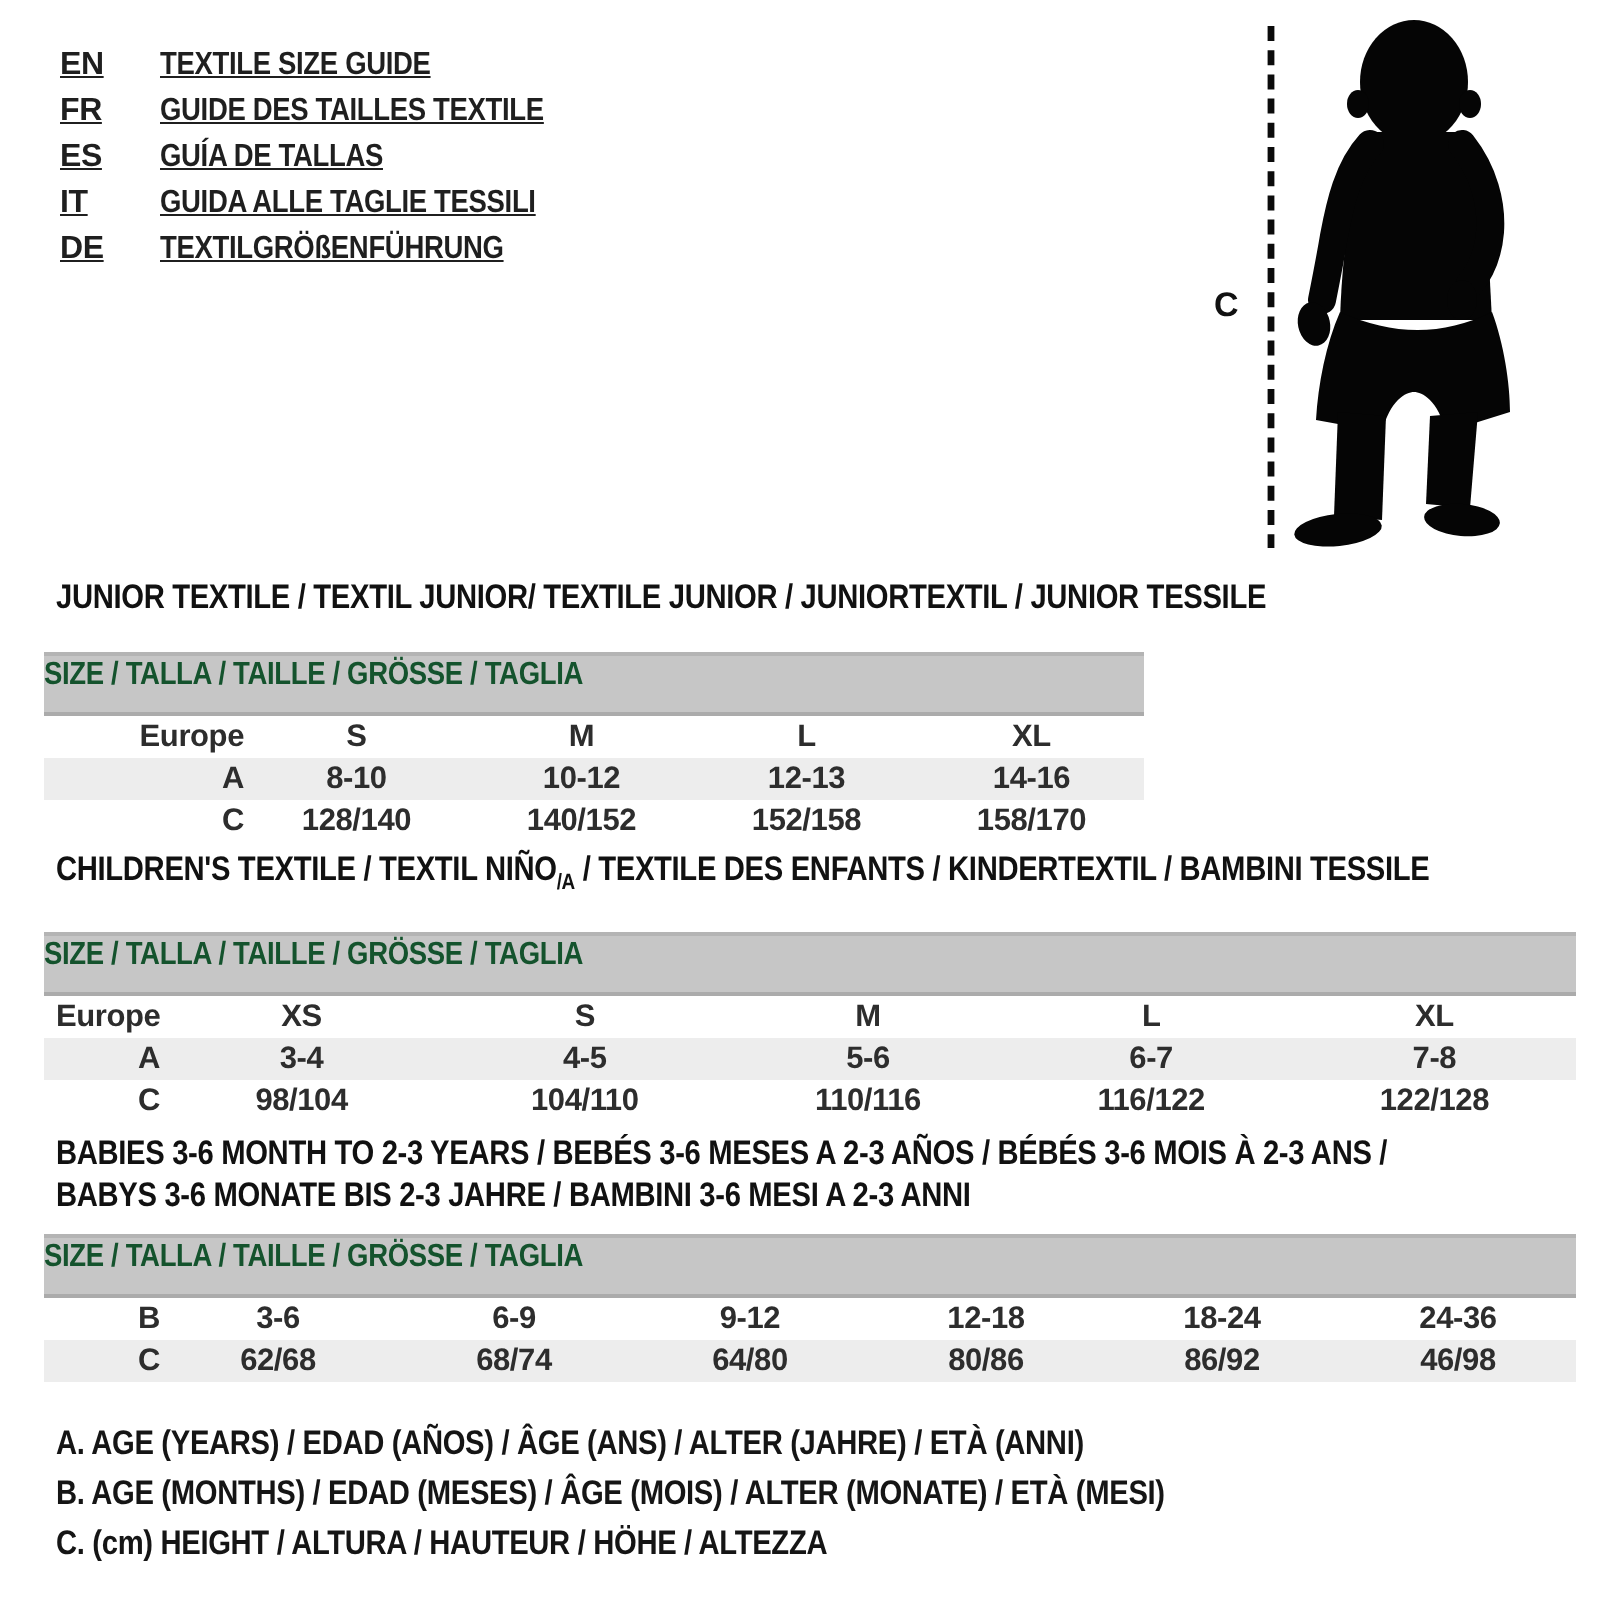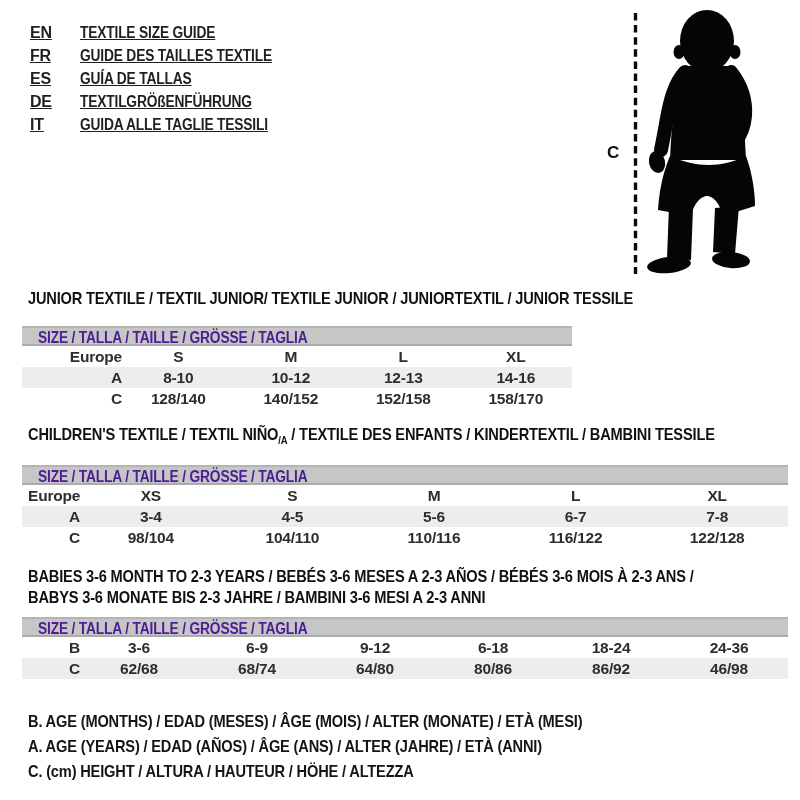--- a/index.html
+++ b/index.html
@@ -22,23 +22,23 @@
   
   .section{position:absolute;left:22px;}
   .sec-title{margin:0 0 17px 6px;font-size:17px;font-weight:700;letter-spacing:-0.2px;color:#111;}
   .sec-title sub{font-size:11px;}
   .s1{top:289px;width:550px;}
   .s2{top:425px;width:766px;}
   .s2 .sec-title{margin-bottom:19px;}
   .s3{top:566px;width:766px;}
   .s3 .sec-title{line-height:21px;margin-bottom:9px;}
   .size-bar{
-    height:20px;line-height:20px;background:#c6c6c6;
+    height:32px;line-height:20px;background:#c6c6c6;
     border-top:2px solid #b4b4b4;border-bottom:2px solid #ababab;
-    padding-left:16px;font-size:16px;font-weight:700;color:#4c1d95;letter-spacing:-0.2px;
+    padding-left:0;font-size:16px;font-weight:700;color:#14532d;letter-spacing:-0.2px;
     box-sizing:border-box;
   }
   table.size-table{width:100%;border-collapse:collapse;table-layout:fixed;}
   table.size-table td{
     height:21px;padding:0;font-size:15.5px;font-weight:700;letter-spacing:-0.2px;
     color:#2d2d2d;text-align:center;vertical-align:middle;
   }
   table.size-table td.lbl{text-align:right;padding-left:6px;}
   tr.shaded td{background:#ededed;}
   col.c-label-wide{width:100px;}
@@ -60,26 +60,26 @@
     </div>
     <div class="lang-row">
       <span class="lang-code">FR</span>
       <span class="cond">GUIDE DES TAILLES TEXTILE</span>
     </div>
     <div class="lang-row">
       <span class="lang-code">ES</span>
       <span class="cond">GUÍA DE TALLAS</span>
     </div>
     <div class="lang-row">
+      <span class="lang-code">IT</span>
+      <span class="cond">GUIDA ALLE TAGLIE TESSILI</span>
+    </div>
+    <div class="lang-row">
       <span class="lang-code">DE</span>
       <span class="cond">TEXTILGRÖßENFÜHRUNG</span>
-    </div>
-    <div class="lang-row">
-      <span class="lang-code">IT</span>
-      <span class="cond">GUIDA ALLE TAGLIE TESSILI</span>
     </div>
   </div>
 
   <svg class="figure" viewBox="0 0 172 278">
     <text x="9" y="152" font-size="17" font-weight="bold" fill="#111">C</text>
     <line x1="37.5" y1="7" x2="37.5" y2="268" stroke="#0b0b0b" stroke-width="3.4" stroke-dasharray="7.5 4.6"></line>
     <g transform="translate(47,4)" fill="#050505">
       <ellipse cx="62" cy="31" rx="27" ry="31"></ellipse>
       <ellipse cx="34" cy="42" rx="5.5" ry="7"></ellipse>
       <ellipse cx="90" cy="42" rx="5.5" ry="7"></ellipse>
@@ -201,36 +201,36 @@
           <col>
           <col>
           <col>
         </colgroup>
       <tbody>
         <tr>
           <td class="lbl">B</td>
           <td>3-6</td>
           <td>6-9</td>
           <td>9-12</td>
-          <td>6-18</td>
+          <td>12-18</td>
           <td>18-24</td>
           <td>24-36</td>
         </tr>
         <tr class="shaded">
           <td class="lbl">C</td>
           <td>62/68</td>
           <td>68/74</td>
           <td>64/80</td>
           <td>80/86</td>
           <td>86/92</td>
           <td>46/98</td>
         </tr>
       </tbody>
     </table>
   </div>
 
   <div class="footnotes">
+    <div class="fnote"><span class="cond">A. AGE (YEARS) / EDAD (AÑOS) / ÂGE (ANS) / ALTER (JAHRE) / ETÀ (ANNI)</span></div>
     <div class="fnote"><span class="cond">B. AGE (MONTHS) / EDAD (MESES) / ÂGE (MOIS) / ALTER (MONATE) / ETÀ (MESI)</span></div>
-    <div class="fnote"><span class="cond">A. AGE (YEARS) / EDAD (AÑOS) / ÂGE (ANS) / ALTER (JAHRE) / ETÀ (ANNI)</span></div>
     <div class="fnote"><span class="cond">C. (cm) HEIGHT / ALTURA / HAUTEUR / HÖHE / ALTEZZA</span></div>
   </div>
 
 </div>
 
 </body></html>

